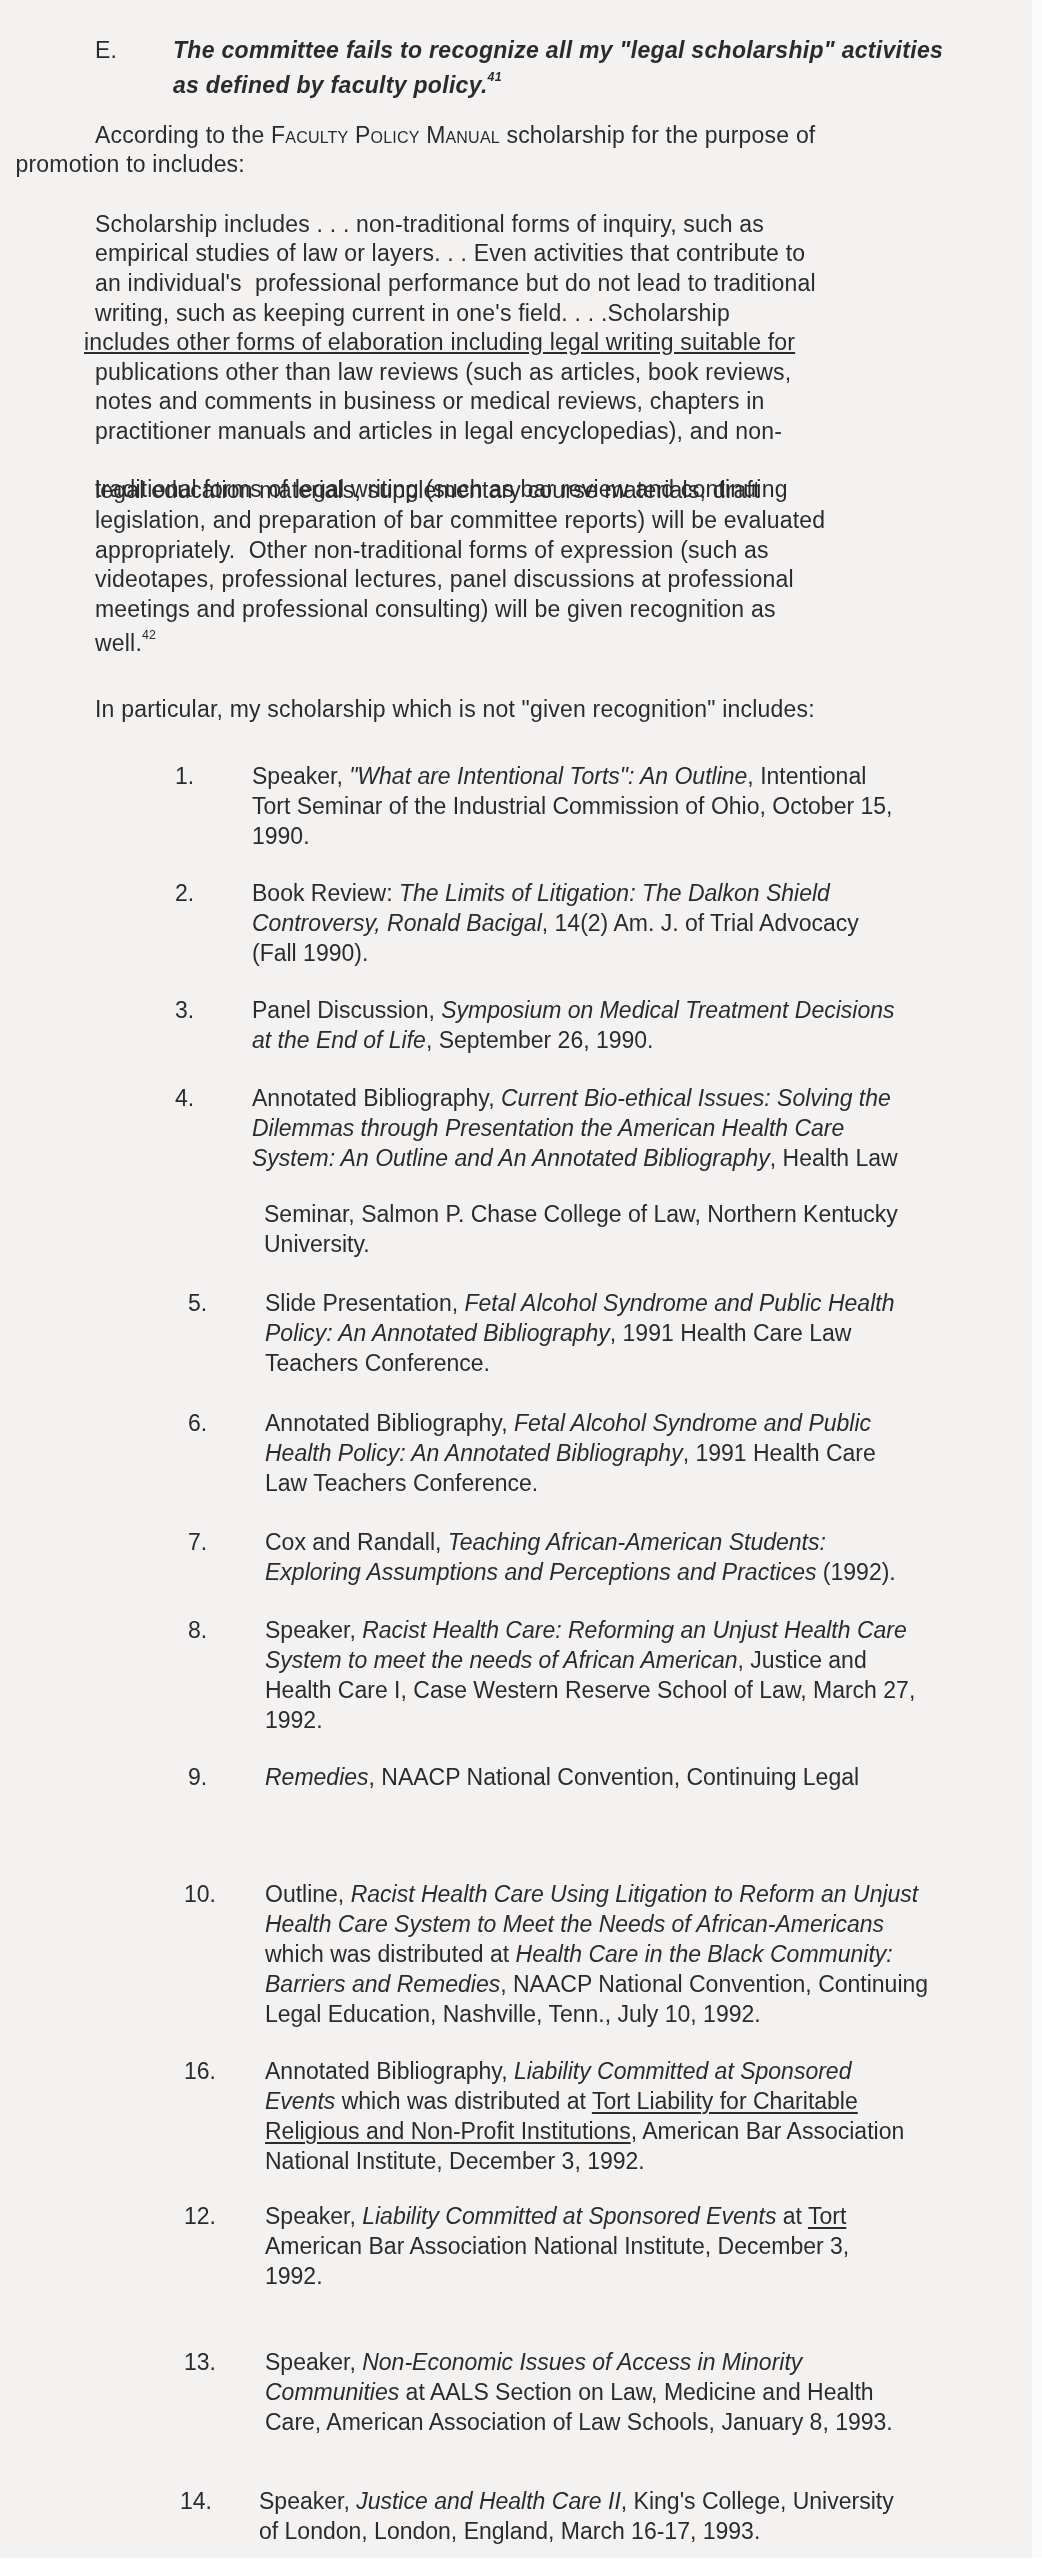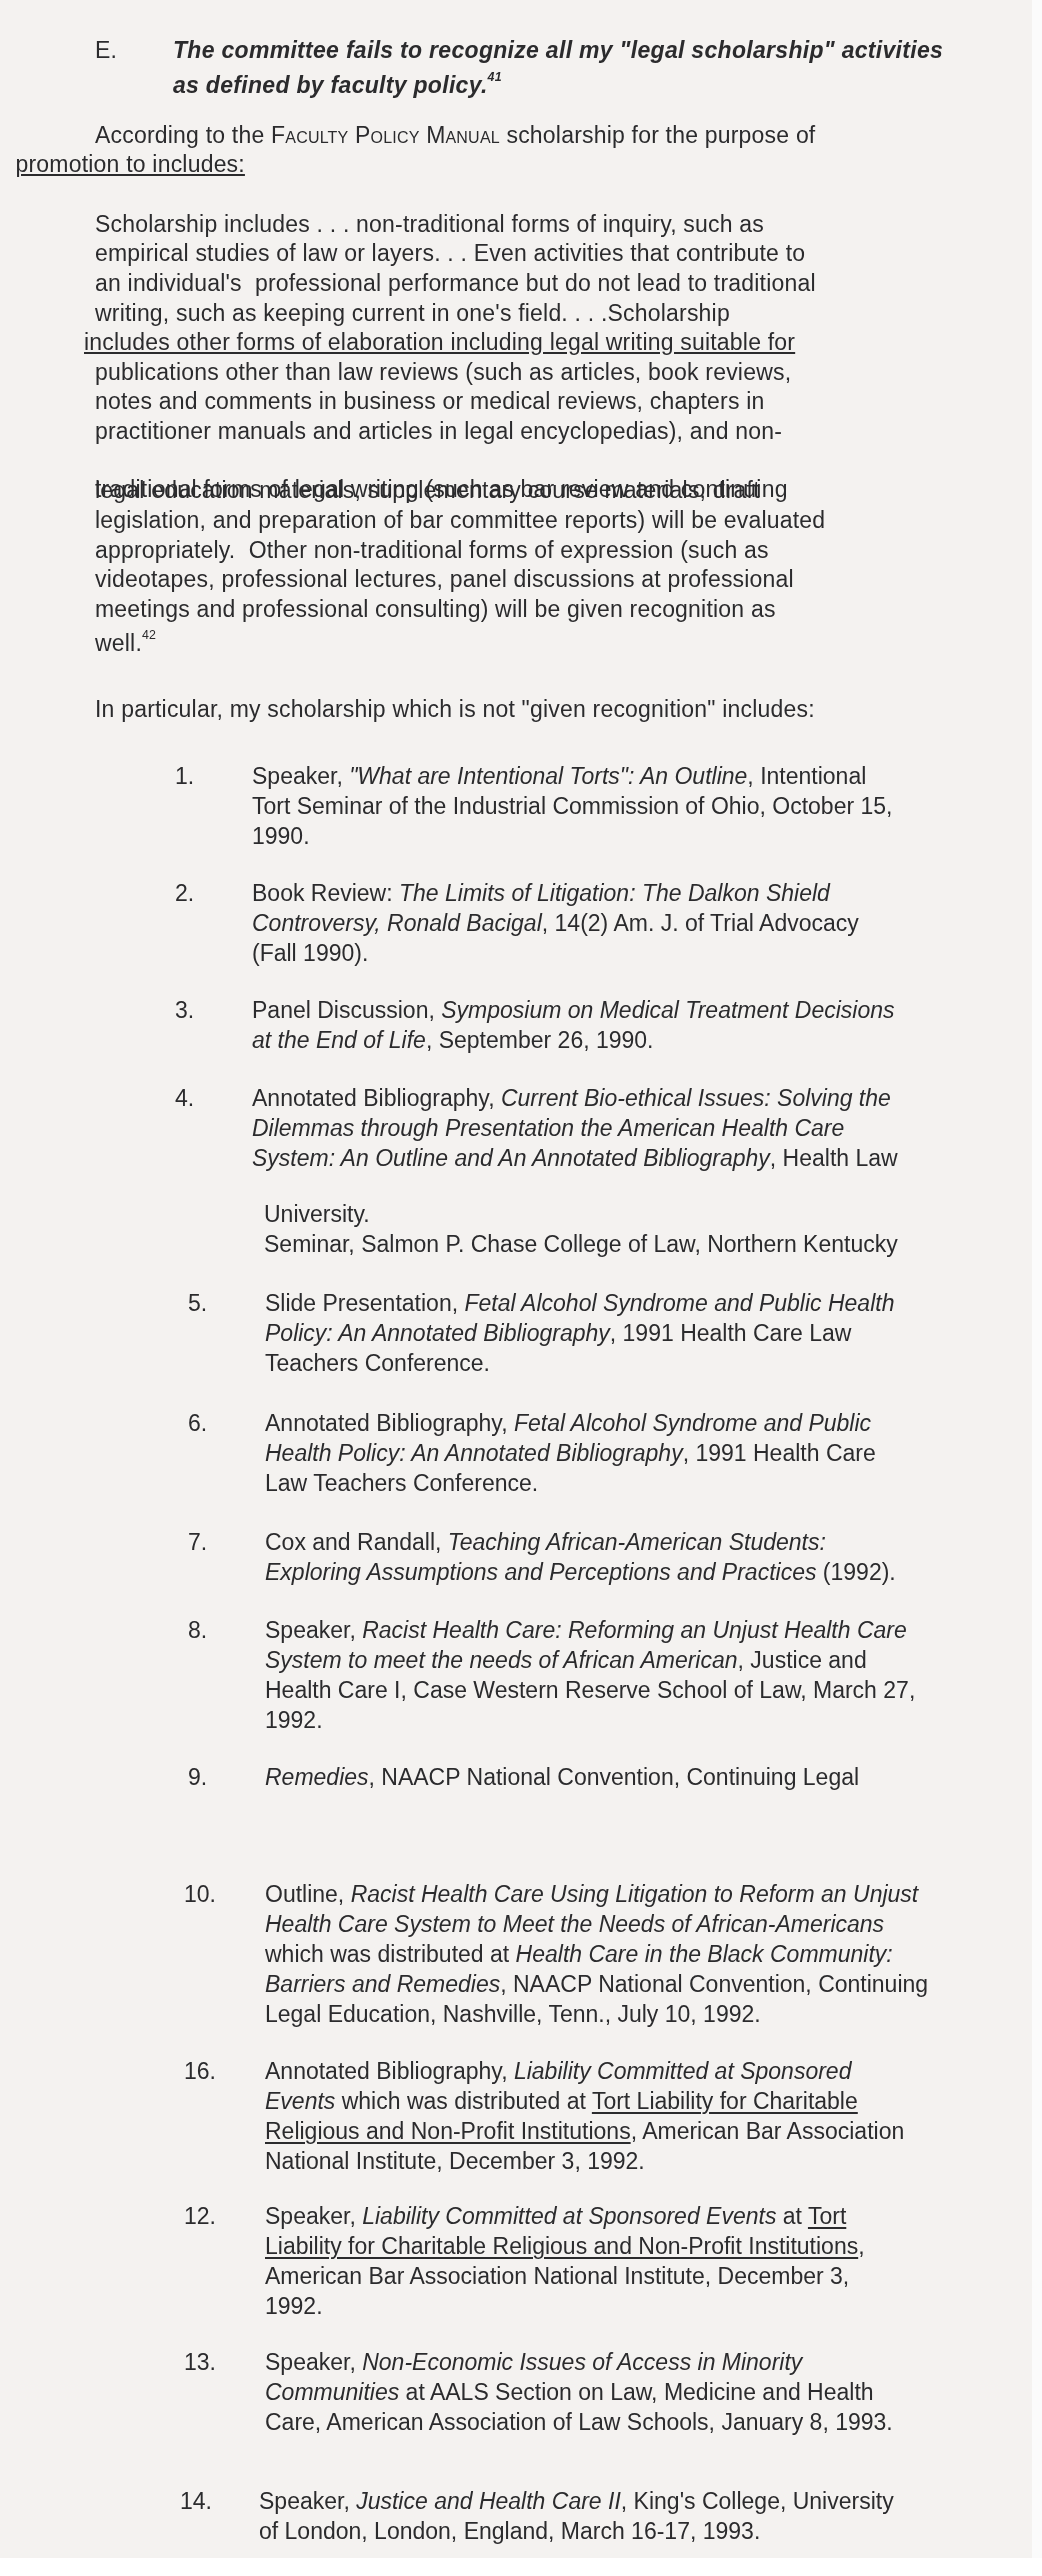--- a/index.html
+++ b/index.html
@@ -34,21 +34,21 @@
 <body>
 
 <div class="paper"></div>
 <div class="edge"></div>
 
 <div class="line" style="left:95px; top:35px;">E.</div>
 <div class="line heading" style="left:173px; top:35px;">The committee fails to recognize all my "legal scholarship" activities</div>
 <div class="line heading" style="left:173px; top:65px;"><span>as defined by faculty policy.</span><sup>41</sup></div>
 
 <div class="line" style="left:95px; top:120px;"><span>According to the </span><span class="sc">Faculty Policy Manual</span><span> scholarship for the purpose of</span></div>
-<div class="line" style="left:15.5px; top:149px;text-decoration:underline;">promotion to includes:</div>
+<div class="line" style="left:15.5px; top:149px;">promotion to includes:</div>
 
 <div id="quote">
     <div class="line" style="left: 95px; top: 209px;">Scholarship includes . . . non-traditional forms of inquiry, such as</div>
     <div class="line" style="left: 95px; top: 238px;">empirical studies of law or layers. . . Even activities that contribute to</div>
     <div class="line" style="left: 95px; top: 268px;">an individual's  professional performance but do not lead to traditional</div>
     <div class="line" style="left: 95px; top: 298px;">writing, such as keeping current in one's field. . . .Scholarship</div>
     <div class="line" style="left: 84px; top: 327px; text-decoration: underline;">includes other forms of elaboration including legal writing suitable for</div>
     <div class="line" style="left: 95px; top: 357px;">publications other than law reviews (such as articles, book reviews,</div>
     <div class="line" style="left: 95px; top: 386px;">notes and comments in business or medical reviews, chapters in</div>
     <div class="line" style="left: 95px; top: 416px;">practitioner manuals and articles in legal encyclopedias), and non-</div>
@@ -88,22 +88,22 @@
       </div>
     </div>
     <div>
       <div class="num" style="left: 175px; top: 1083px;">4.</div>
       <div class="item-text" style="left: 252px; top: 1083px;">
         <span class="l"><span>Annotated Bibliography, </span><i>Current Bio-ethical Issues: Solving the</i></span>
         <span class="l"><i>Dilemmas through Presentation the American Health Care</i></span>
         <span class="l"><i>System: An Outline and An Annotated Bibliography</i><span>, Health Law</span></span>
       </div>
       <div class="item-text" style="left: 264px; top: 1199px;">
+        <span class="l"><span>Seminar, Salmon P. Chase College of Law, Northern Kentucky</span></span>
         <span class="l"><span>University.</span></span>
-        <span class="l"><span>Seminar, Salmon P. Chase College of Law, Northern Kentucky</span></span>
       </div>
     </div>
     <div>
       <div class="num" style="left: 188px; top: 1288px;">5.</div>
       <div class="item-text" style="left: 265px; top: 1288px;">
         <span class="l"><span>Slide Presentation, </span><i>Fetal Alcohol Syndrome and Public Health</i></span>
         <span class="l"><i>Policy: An Annotated Bibliography</i><span>, 1991 Health Care Law</span></span>
         <span class="l"><span>Teachers Conference.</span></span>
       </div>
     </div>
@@ -153,21 +153,20 @@
         <span class="l"><span>Annotated Bibliography, </span><i>Liability Committed at Sponsored</i></span>
         <span class="l"><i>Events</i><span> which was distributed at </span><u>Tort Liability for Charitable</u></span>
         <span class="l"><u>Religious and Non-Profit Institutions</u><span>, American Bar Association</span></span>
         <span class="l"><span>National Institute, December 3, 1992.</span></span>
       </div>
     </div>
     <div>
       <div class="num" style="left: 184px; top: 2201px;">12.</div>
       <div class="item-text" style="left: 265px; top: 2201px;">
         <span class="l"><span>Speaker, </span><i>Liability Committed at Sponsored Events</i><span> at </span><u>Tort</u></span>
-        <span class="l"><u>Liability for Charitable Religious and Non-Profit Institutions</u><span>,</span></span>
         <span class="l"><span>American Bar Association National Institute, December 3,</span></span>
         <span class="l"><span>1992.</span></span>
       </div>
     </div>
     <div>
       <div class="num" style="left: 184px; top: 2347px;">13.</div>
       <div class="item-text" style="left: 265px; top: 2347px;">
         <span class="l"><span>Speaker, </span><i>Non-Economic Issues of Access in Minority</i></span>
         <span class="l"><i>Communities</i><span> at AALS Section on Law, Medicine and Health</span></span>
         <span class="l"><span>Care, American Association of Law Schools, January 8, 1993.</span></span>

